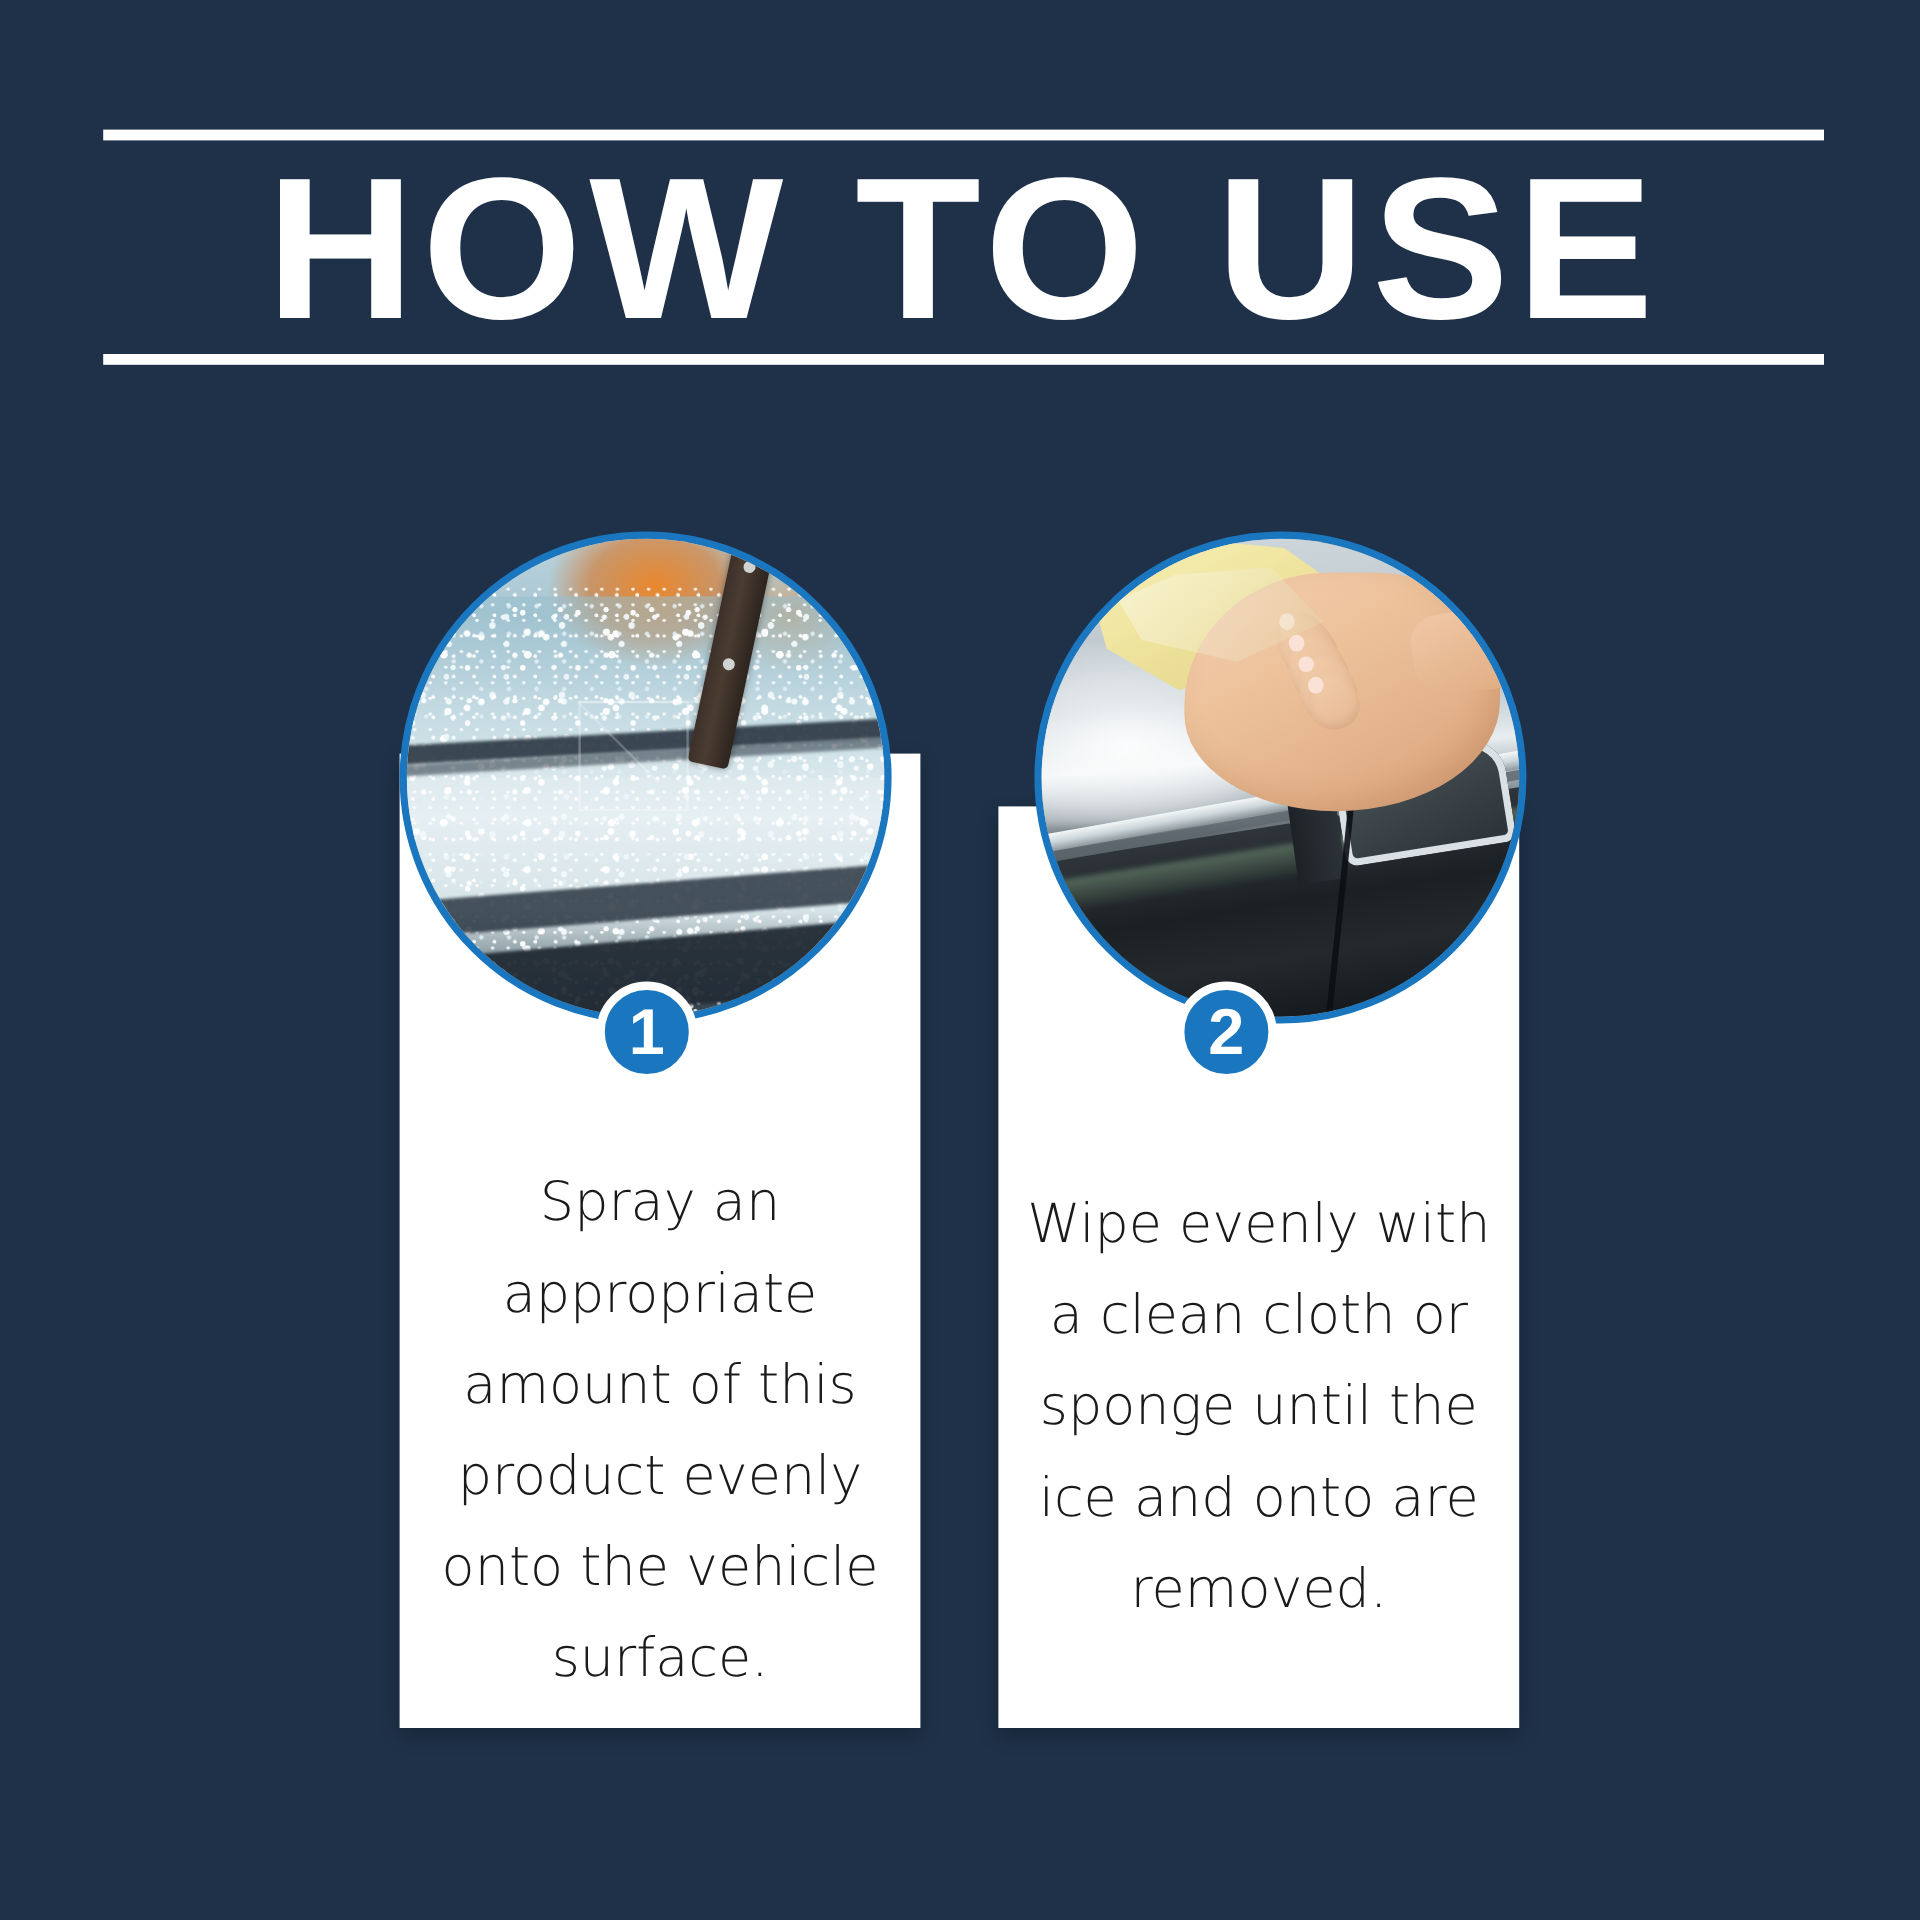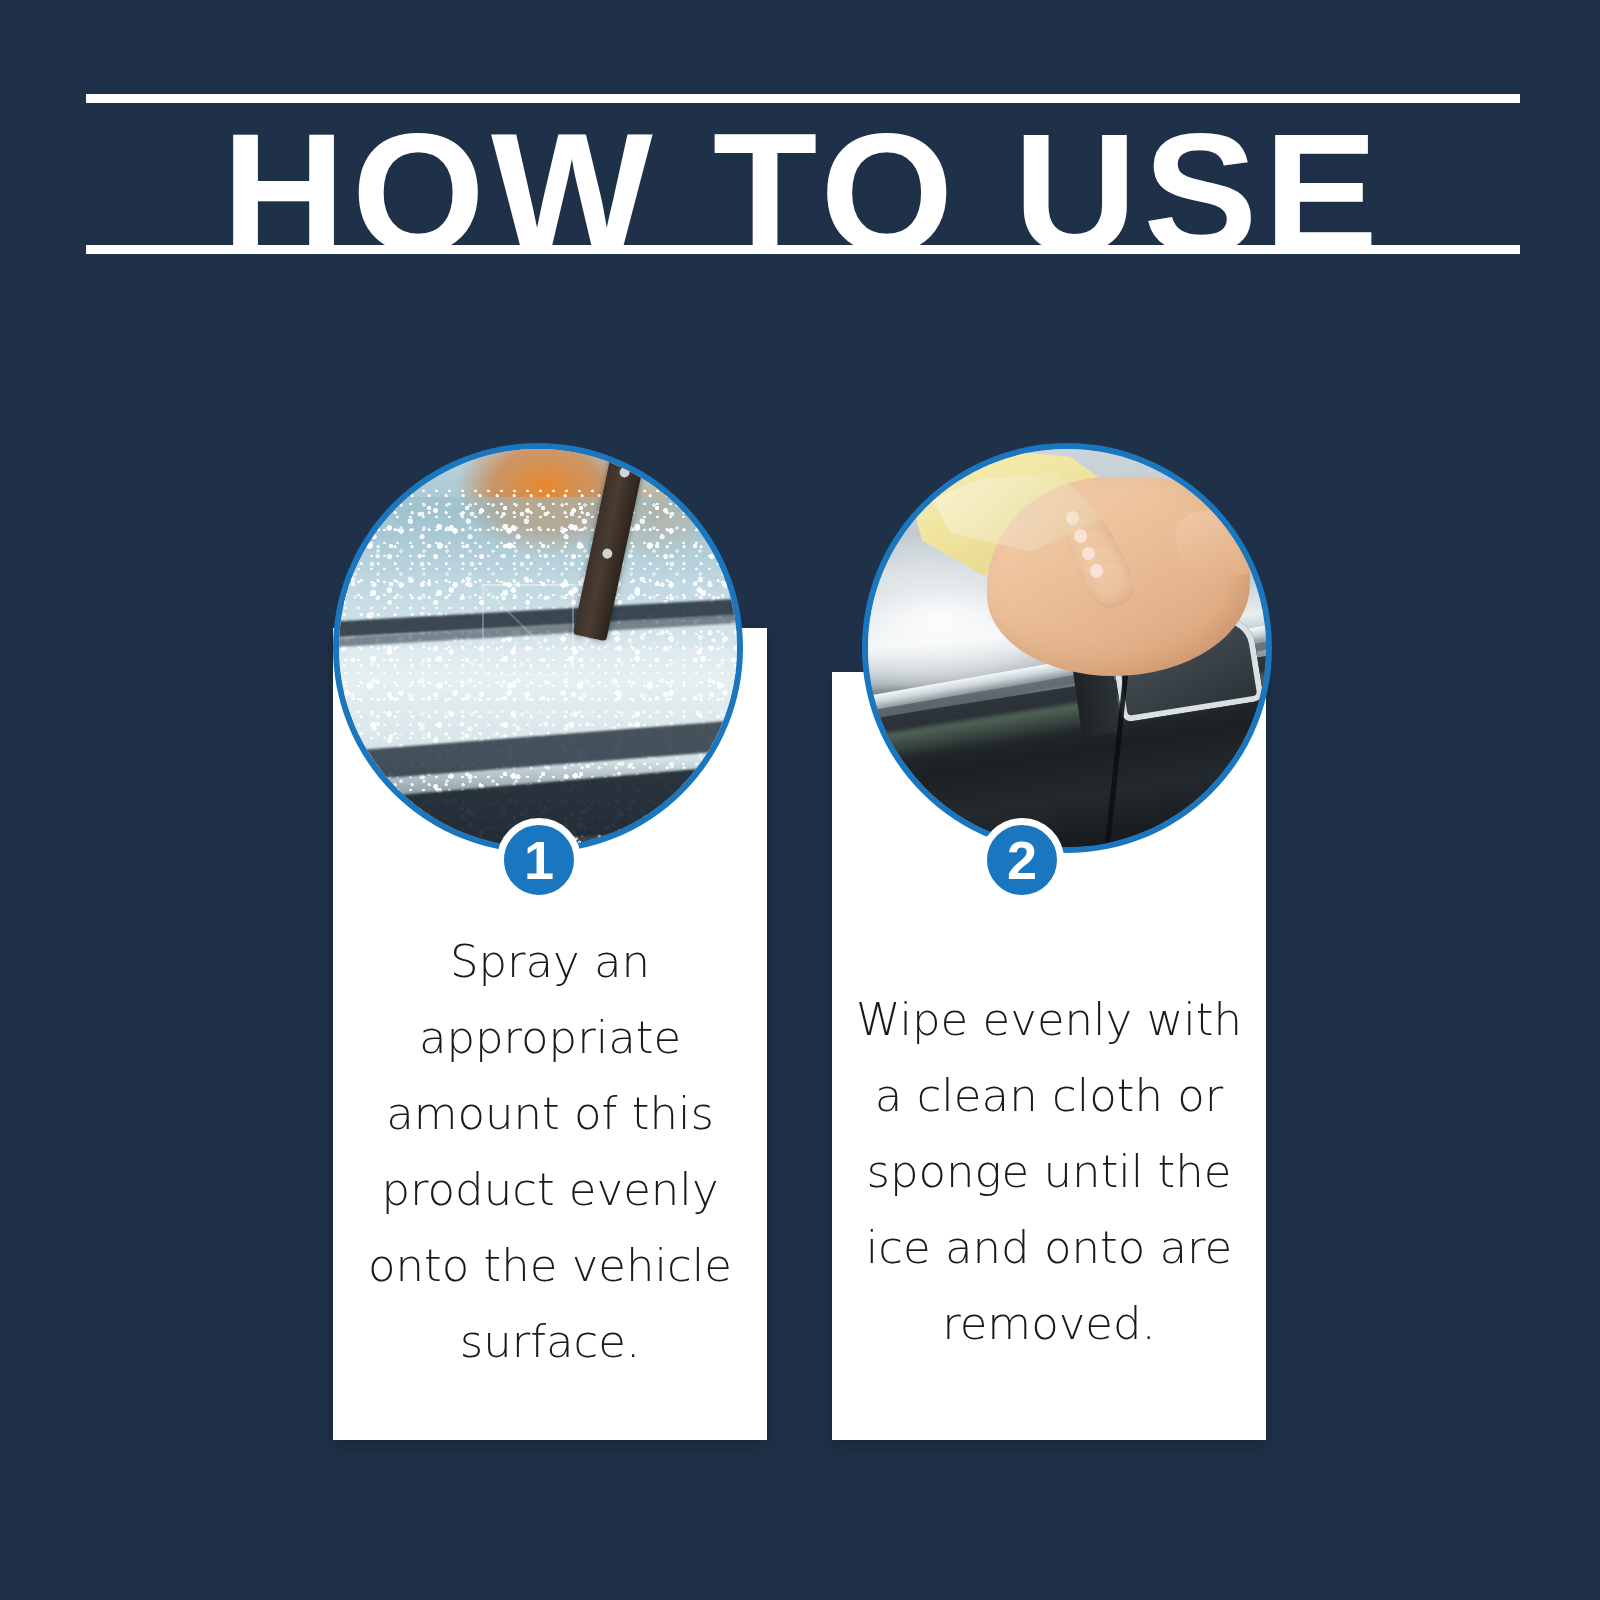--- a/index.html
+++ b/index.html
@@ -11,21 +11,21 @@
 
   body {
     background:#1e3148;
     font-family:"Liberation Sans", sans-serif;
     position:relative;
   }
 
   
   #header {
     position:absolute;
-    left:86px; top:94px; width:1434px; height:160px;
+    left:86px; top:108px; width:1434px; height:196px;
   }
   .rule {
     position:absolute; left:0; width:100%;
     height:9px; background:#ffffff;
   }
   .rule.top { top:0; }
   .rule.bottom { bottom:0; }
 
   #page-title {
     position:absolute;
@@ -275,21 +275,21 @@
   .caption {
     position:absolute;
     left:22px; width:390px;
     text-align:center;
     color:#1a1a1a;
     font-family:"DejaVu Sans", sans-serif;
     font-weight:300;
     font-size:45px;
     line-height:76px;
   }
-  .step.s1 .caption { top:924px; }
+  .step.s1 .caption { top:964px; }
   .step.s2 .caption { top:982px; }
 </style>
 </head>
 <body>
 
 <div id="header">
   <div class="rule top"></div>
   <div id="page-title">HOW TO USE</div>
   <div class="rule bottom"></div>
 </div>

